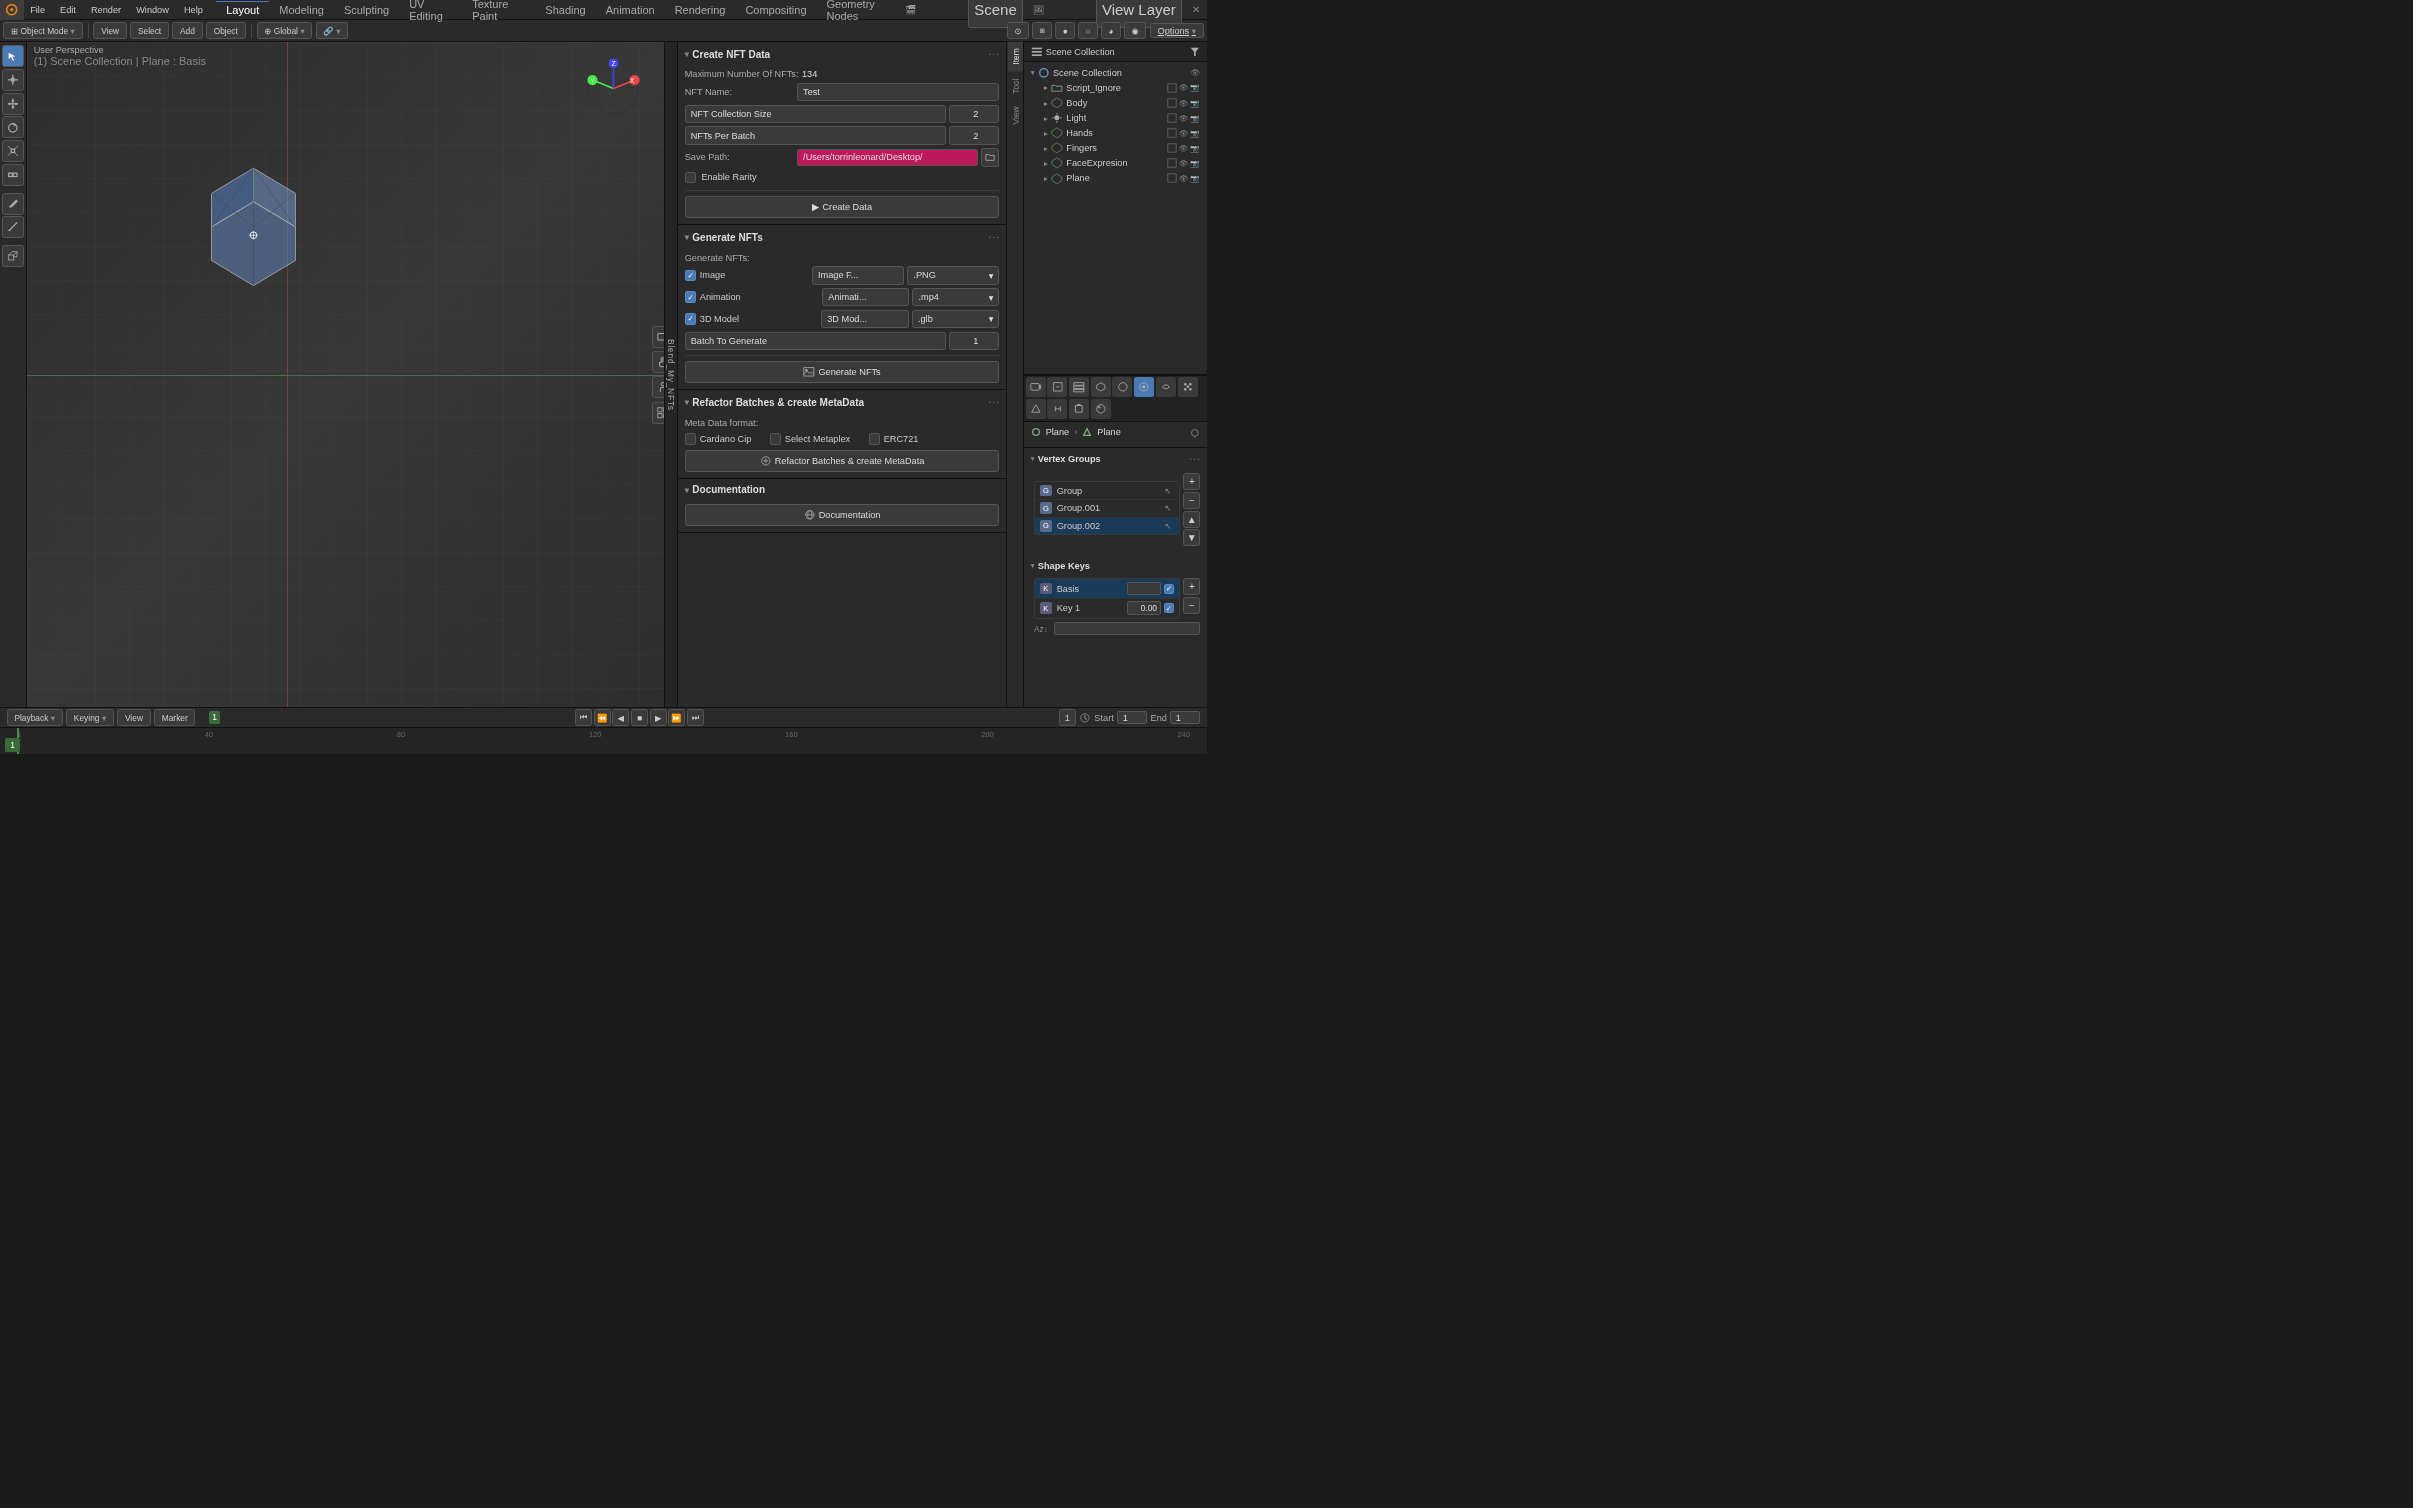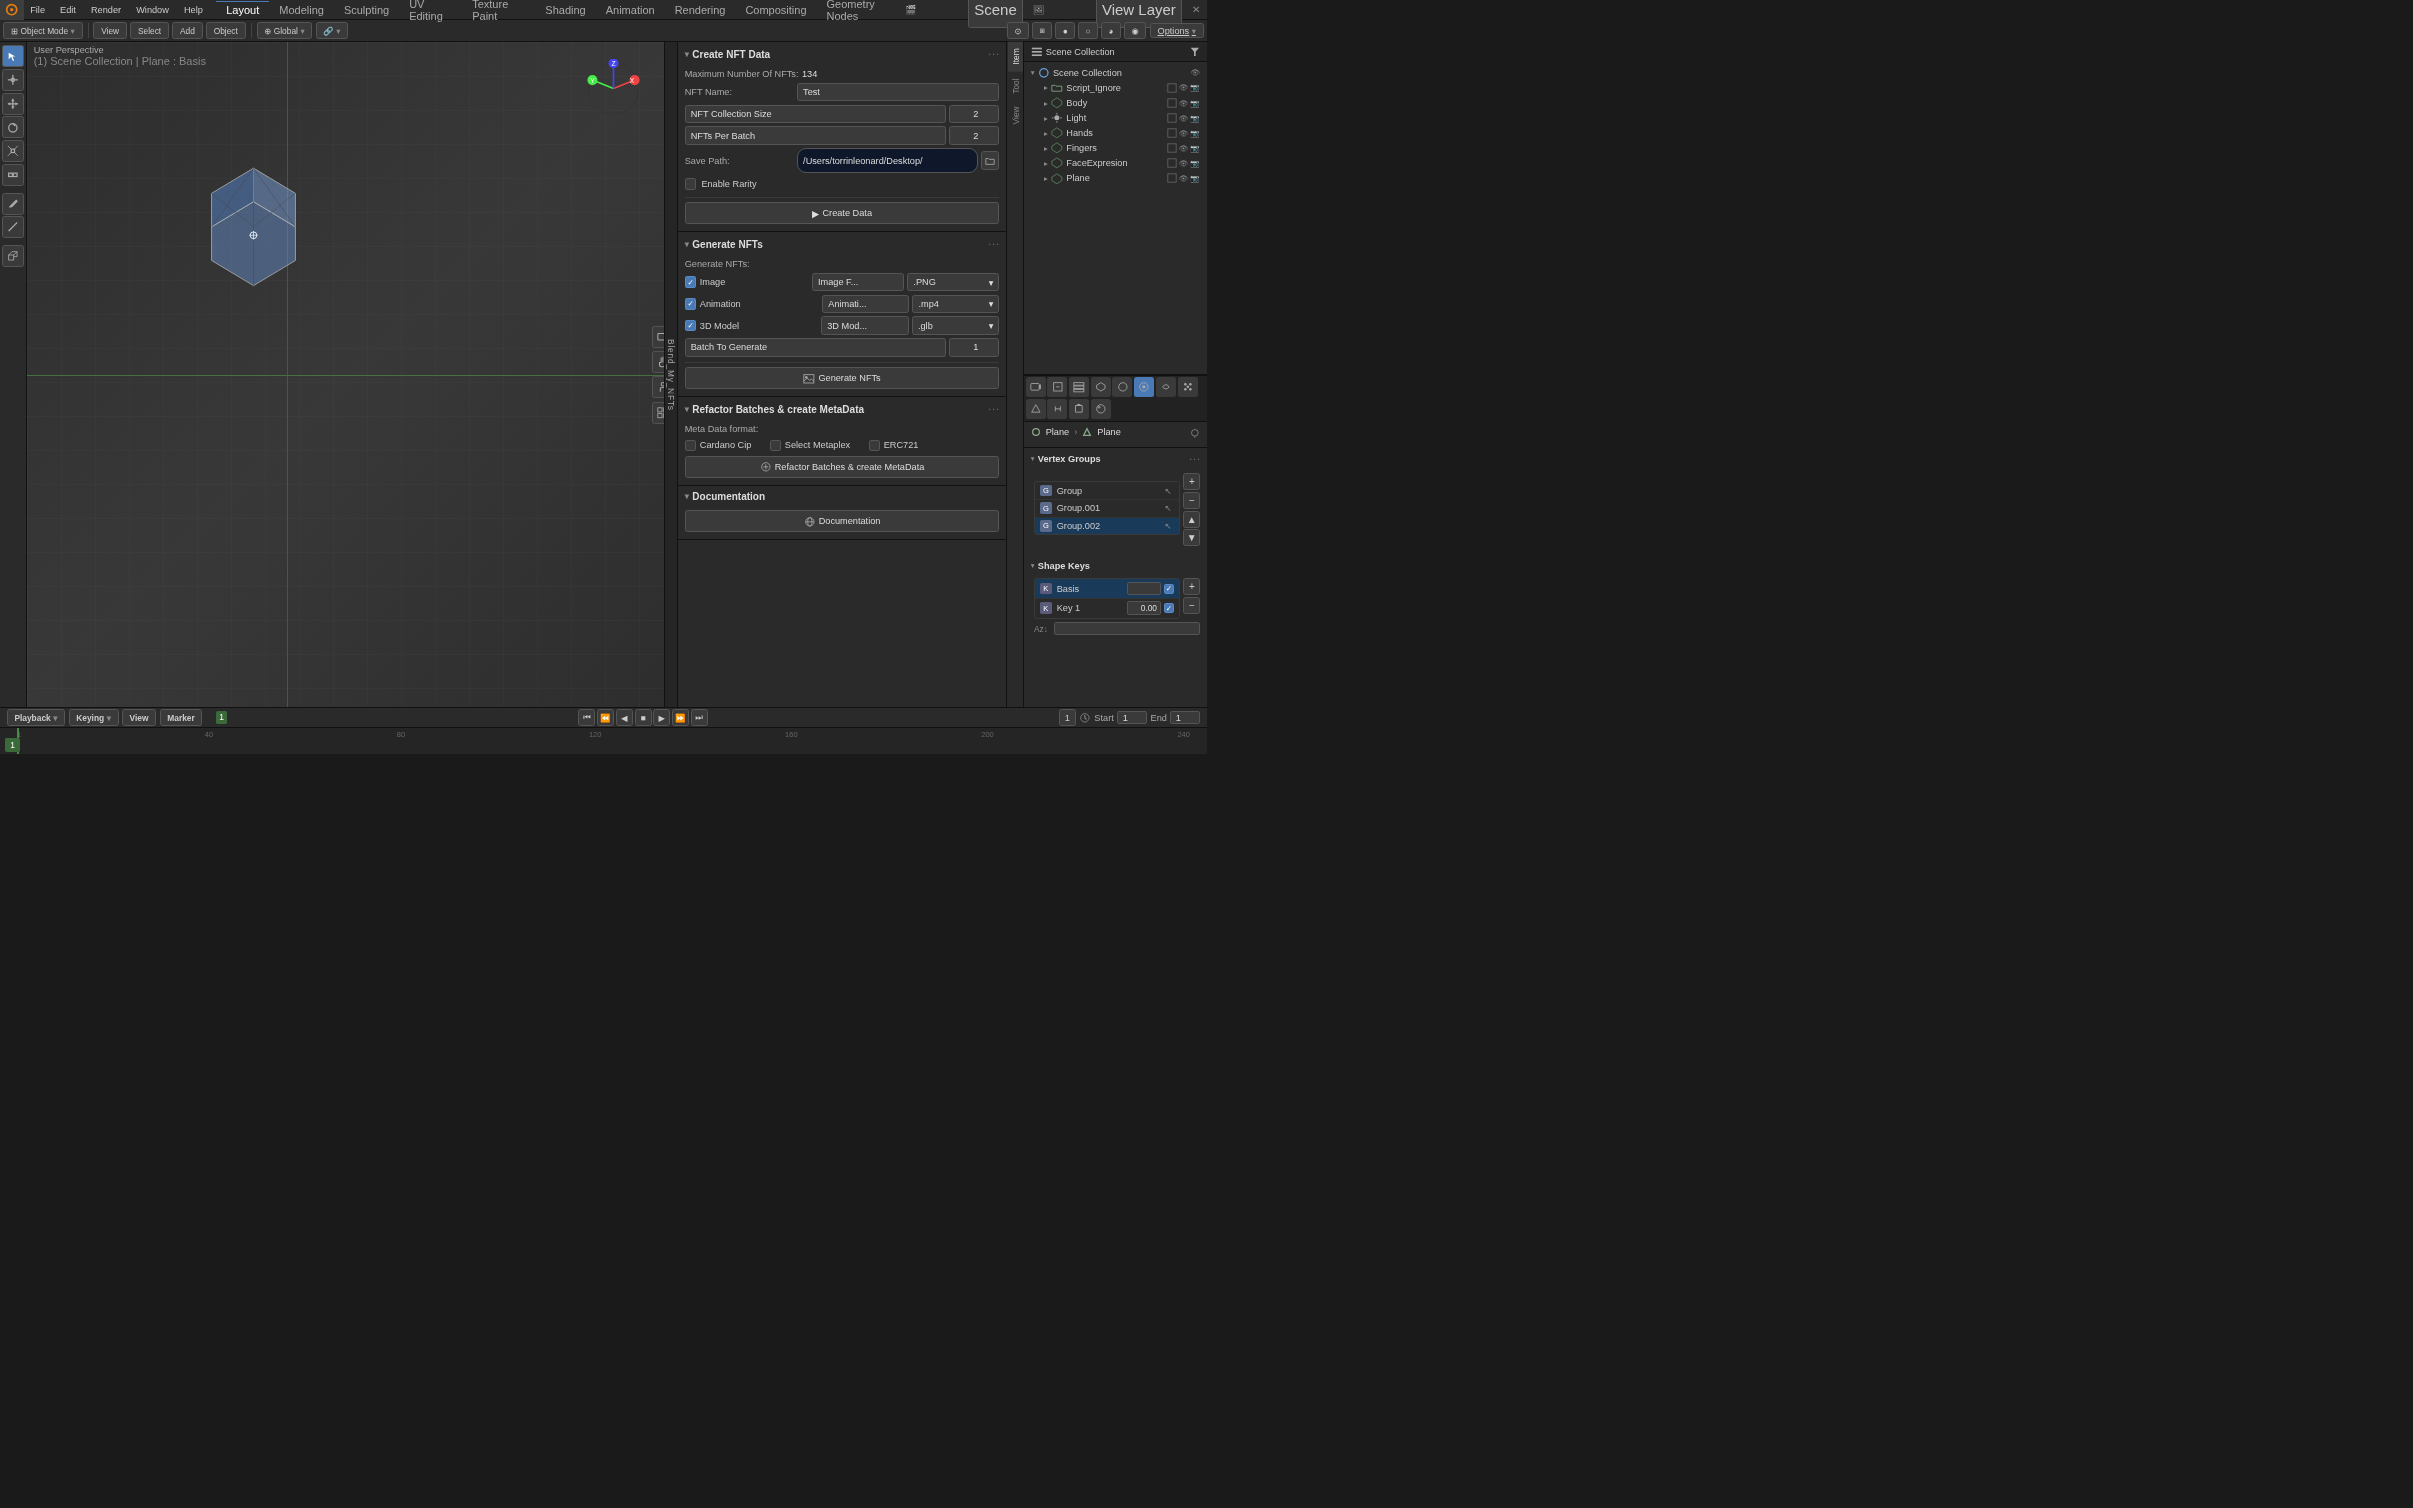--- a/index.html
+++ b/index.html
@@ -365,27 +365,27 @@
       justify-content: space-between;
       cursor: pointer;
     }
     .path-row {
       display: flex;
       align-items: center;
       gap: 3.4px;
     }
     .path-input {
       flex: 1;
-      background: #0f172a;
-      border: 0.8px solid #555;
-      border-radius: 9px;
+      background: #be185d;
+      border: 0.8px solid #555;
+      border-radius: 2px;
       padding: 1.7px 5px;
       font-size: 9.2px;
       color: #ddd;
-      height: 25px;
+      height: 17px;
     }
     .path-btn {
       width: 18.4px;
       height: 18.4px;
       background: #3a3a3a;
       border: 0.8px solid #555;
       border-radius: 2.5px;
       display: flex;
       align-items: center;
       justify-content: center;
@@ -1463,21 +1463,21 @@
         </div>
       </div>
 
     </div>
   </div>
 
 </div>
 
 <div class="timeline">
   <div class="timeline-toolbar">
-    <div style="display:flex;align-items:flex-start;gap:3.4px;font-weight:bold;">
+    <div style="display:flex;align-items:flex-start;gap:3.4px;">
       <div class="toolbar-btn">
         <span>Playback</span>
         <span class="chevron">▾</span>
       </div>
       <div class="toolbar-btn">
         <span>Keying</span>
         <span class="chevron">▾</span>
       </div>
       <div class="toolbar-btn">View</div>
       <div class="toolbar-btn">Marker</div>

